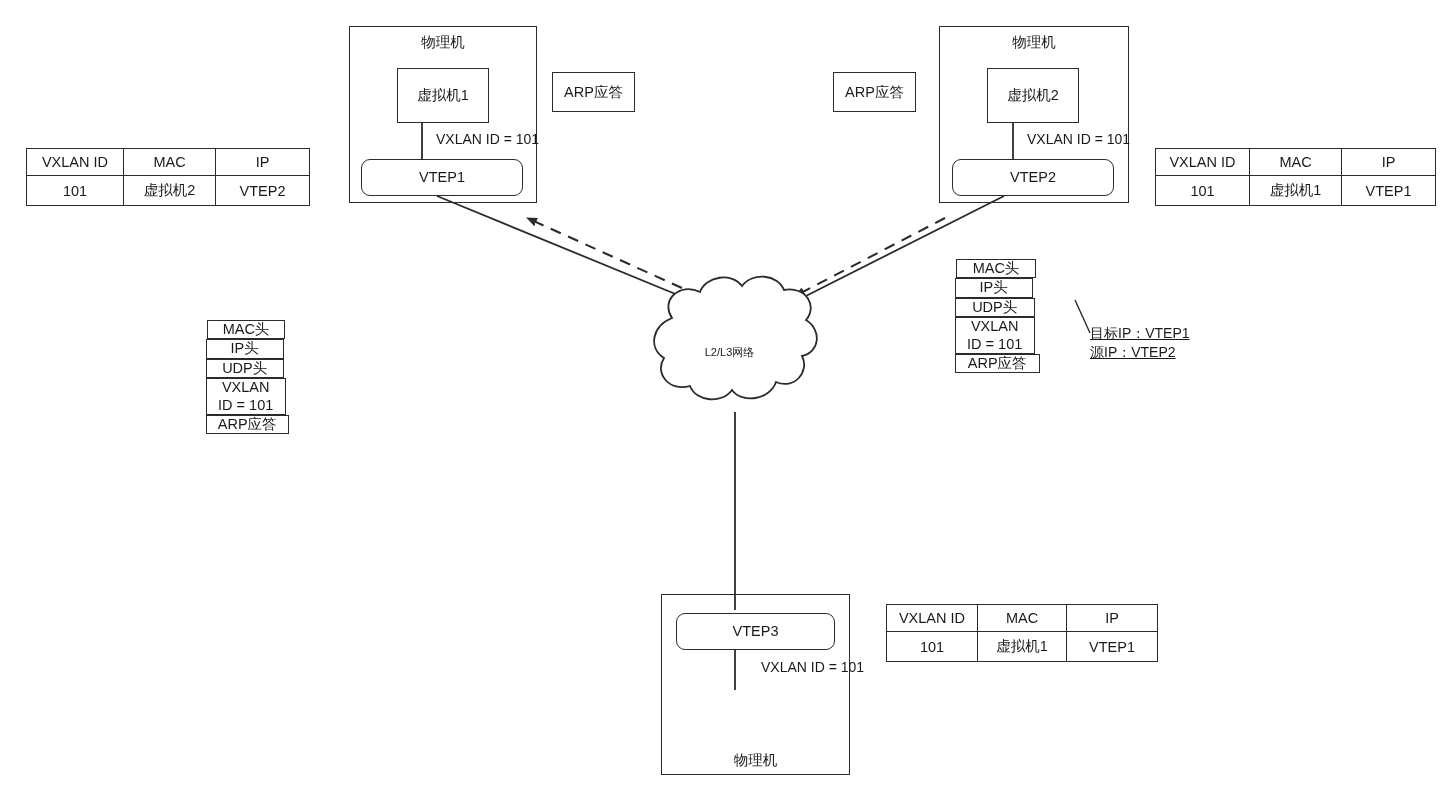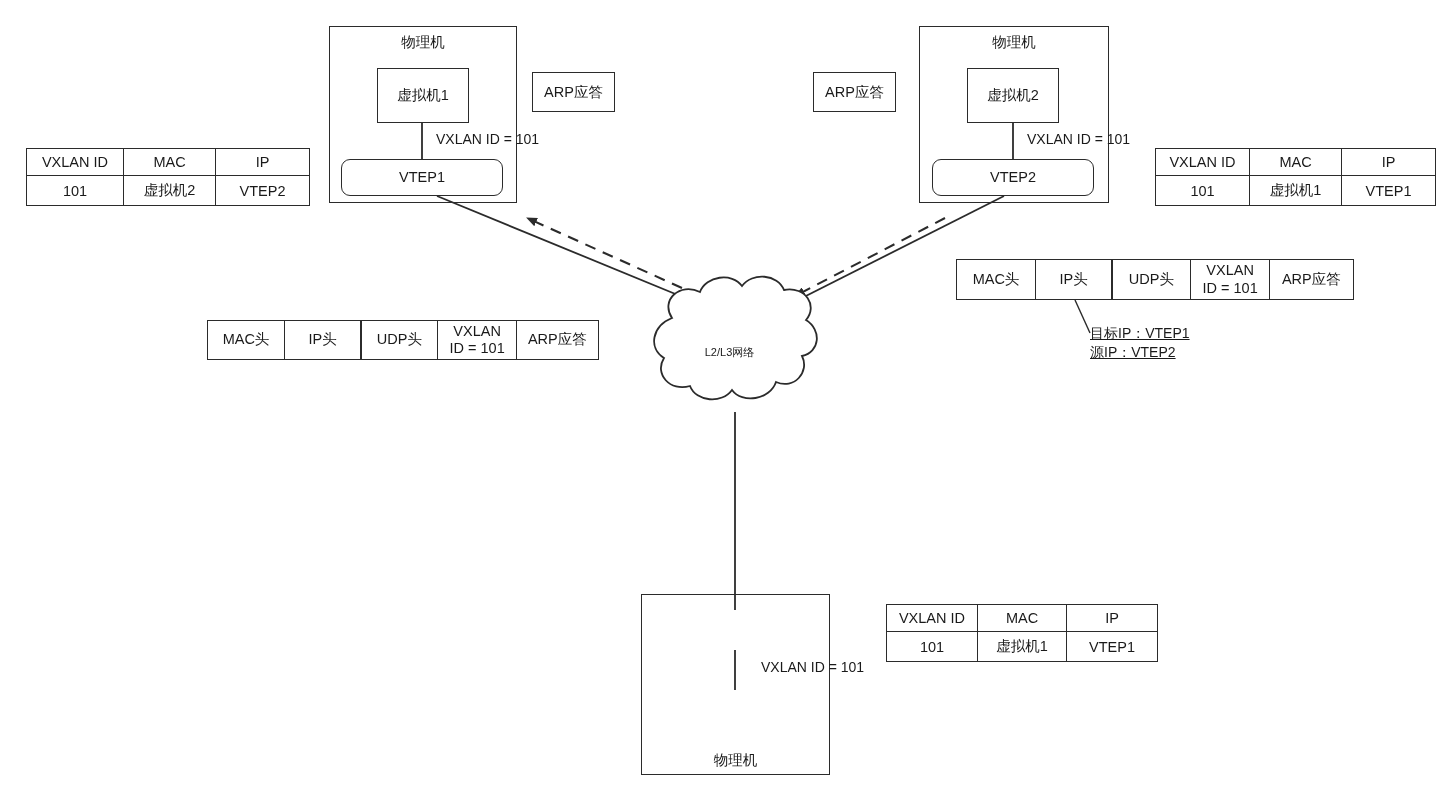--- a/index.html
+++ b/index.html
@@ -31,20 +31,21 @@
     box-sizing: border-box;
     border: 1.6px solid #2b2b2b;
     background: #ffffff;
     display: flex;
     align-items: center;
     justify-content: center;
     font-size: 14.5px;
     line-height: 1.25;
     text-align: center;
     color: #1a1a1a;
+    margin-left: 20px;
   }
   .host {
     align-items: flex-start;
     justify-content: center;
     padding-top: 6px;
     background: transparent;
   }
   .host-label {
     font-size: 14.5px;
     color: #1a1a1a;
@@ -78,20 +79,21 @@
     color: #1a1a1a;
     white-space: nowrap;
     margin-left: 15px;
   }
   
   .pkt {
     position: absolute;
     display: flex;
     background: #ffffff;
     font-size: 14.5px;
+    flex-direction: column;
   }
   .pkt .cell {
     box-sizing: border-box;
     border: 1.3px solid #2b2b2b;
     margin-left: -1.3px;
     display: flex;
     align-items: center;
     justify-content: center;
     text-align: center;
     line-height: 1.2;
@@ -186,20 +188,23 @@
   </div>
   <div class="lbl" style="left:1027px; top:130px;">VXLAN ID = 101</div>
 
   <div class="node tagbox" style="left:813px; top:72px; width:83px; height:40px;">
     <span>ARP应答</span>
   </div>
 
   <div class="node host" style="left:641px; top:594px; width:189px; height:181px;">
     <span class="host-label-bottom">物理机</span>
   </div>
+  <div class="node vtep" style="left:656px; top:613px; width:159px; height:37px;">
+    <span>VTEP3</span>
+  </div>
   <div class="lbl" style="left:761px; top:658px;">VXLAN ID = 101</div>
 
   <table class="tbl" style="left:26px; top:148px;">
     <tbody>
         <tr>
       <td style="width:88px;">VXLAN ID</td>
       <td style="width:83px;">MAC</td>
       <td style="width:85px;">IP</td>
     </tr>
     <tr>

